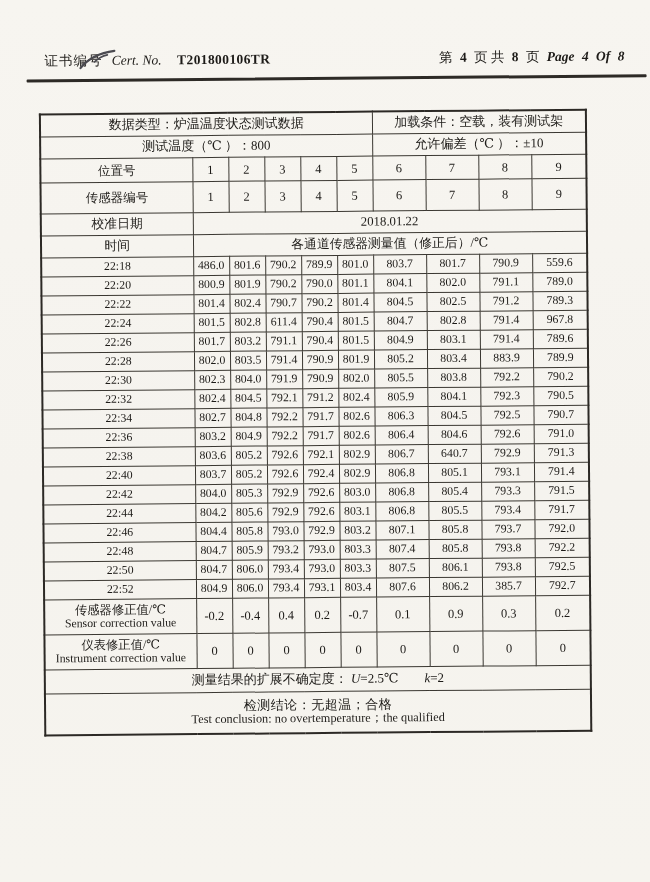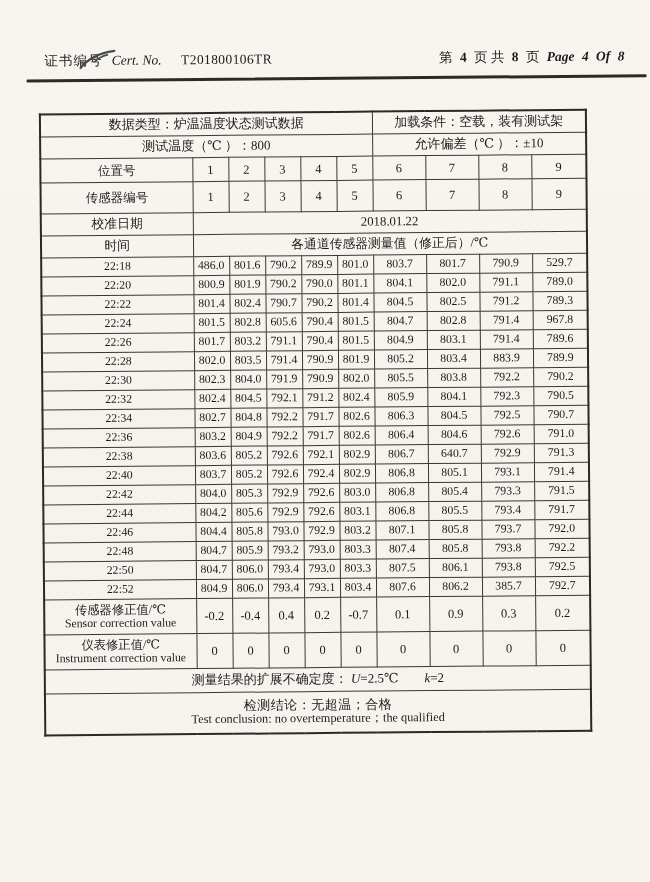--- a/index.html
+++ b/index.html
@@ -16,22 +16,22 @@
 
   
   .scribble{position:absolute;left:78px;top:-4px;}
 
   
   .doc-header{
     display:flex;justify-content:space-between;align-items:baseline;
     padding:0 20px 0 48px;margin-top:50px;font-size:13.5px;white-space:nowrap;
   }
   .hdr-left .zh{letter-spacing:1px;}
-  .hdr-left .en{font-style:italic;margin:0 4px 0 6px;font-family:Liberation Serif, serif;}
-  .hdr-left .no{font-weight:normal;letter-spacing:.4px;margin-left:12px;}
+  .hdr-left .en{font-style:italic;margin:0 12px 0 6px;font-family:Liberation Serif, serif;}
+  .hdr-left .no{font-weight:bold;letter-spacing:.4px;}
   .hdr-right span{margin:0 2px;}
   .hdr-right .num{font-weight:bold;}
   .hdr-right .en{font-style:italic;font-weight:bold;text-align:right;}
   .rule{height:3px;background:#2d2a26;margin:9px 0 0 30px;border-radius:1px;}
 
   
   table{
     border-collapse:collapse;table-layout:fixed;
     margin:31px 0 0 42px;width:546px;
     border:2px solid #2c2925;
@@ -149,21 +149,21 @@
           <tr class="reading">
             <td class="time">22:18</td>
             <td>486.0</td>
             <td>801.6</td>
             <td>790.2</td>
             <td>789.9</td>
             <td>801.0</td>
             <td>803.7</td>
             <td>801.7</td>
             <td>790.9</td>
-            <td>529.7</td>
+            <td>559.6</td>
           </tr>
           <tr class="reading">
             <td class="time">22:20</td>
             <td>800.9</td>
             <td>801.9</td>
             <td>790.2</td>
             <td>790.0</td>
             <td>801.1</td>
             <td>804.1</td>
             <td>802.0</td>
@@ -179,21 +179,21 @@
             <td>801.4</td>
             <td>804.5</td>
             <td>802.5</td>
             <td>791.2</td>
             <td>789.3</td>
           </tr>
           <tr class="reading">
             <td class="time">22:24</td>
             <td>801.5</td>
             <td>802.8</td>
-            <td>605.6</td>
+            <td>611.4</td>
             <td>790.4</td>
             <td>801.5</td>
             <td>804.7</td>
             <td>802.8</td>
             <td>791.4</td>
             <td>967.8</td>
           </tr>
           <tr class="reading">
             <td class="time">22:26</td>
             <td>801.7</td>

